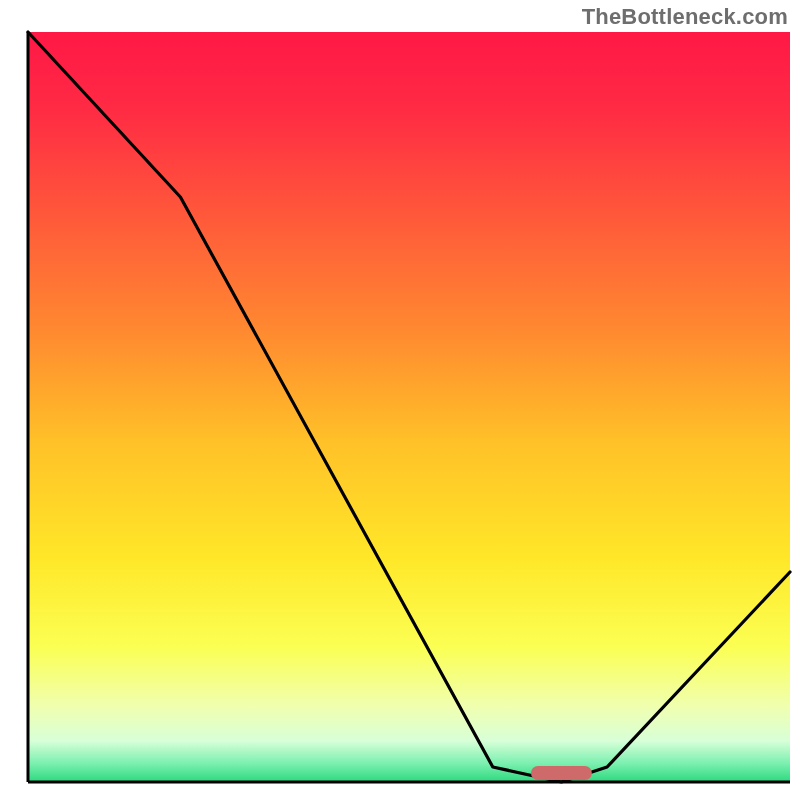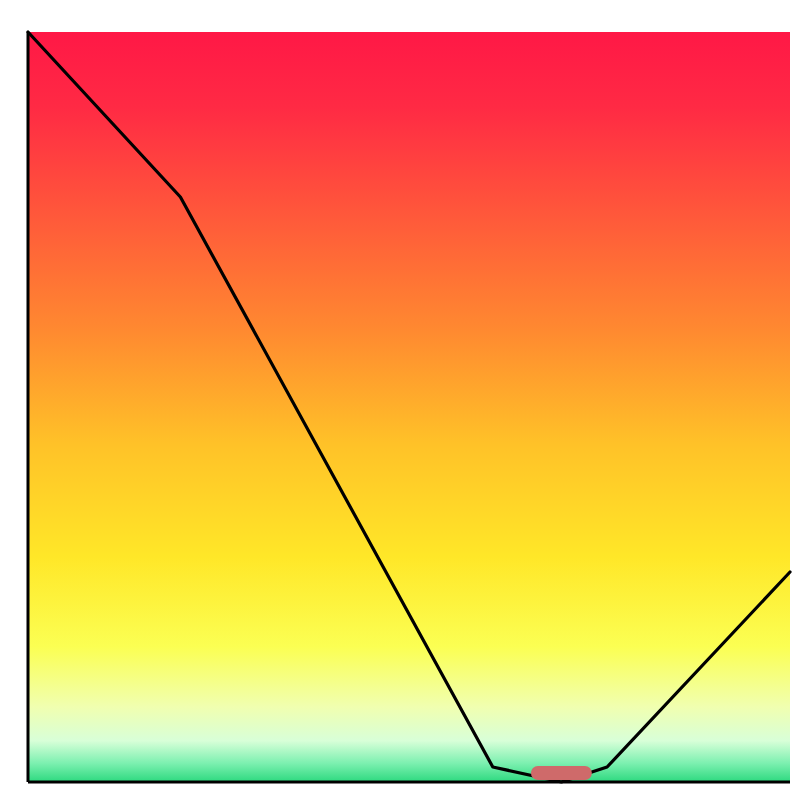--- a/index.html
+++ b/index.html
@@ -27,20 +27,21 @@
   svg {
     position: absolute;
     top: 0;
     left: 0;
   }
 </style>
 </head>
 <body>
 
 <div class="container">
+  <div class="attribution">TheBottleneck.com</div>
 
   <svg id="chart-svg" width="800" height="800" viewBox="0 0 800 800">
     <defs>
       <linearGradient id="bg-grad" x1="0" y1="0" x2="0" y2="1">
           <stop offset="0%" stop-color="#ff1846"></stop>
           <stop offset="10%" stop-color="#ff2a44"></stop>
           <stop offset="25%" stop-color="#ff5a3a"></stop>
           <stop offset="40%" stop-color="#ff8a30"></stop>
           <stop offset="55.00000000000001%" stop-color="#ffc228"></stop>
           <stop offset="70%" stop-color="#ffe728"></stop>

